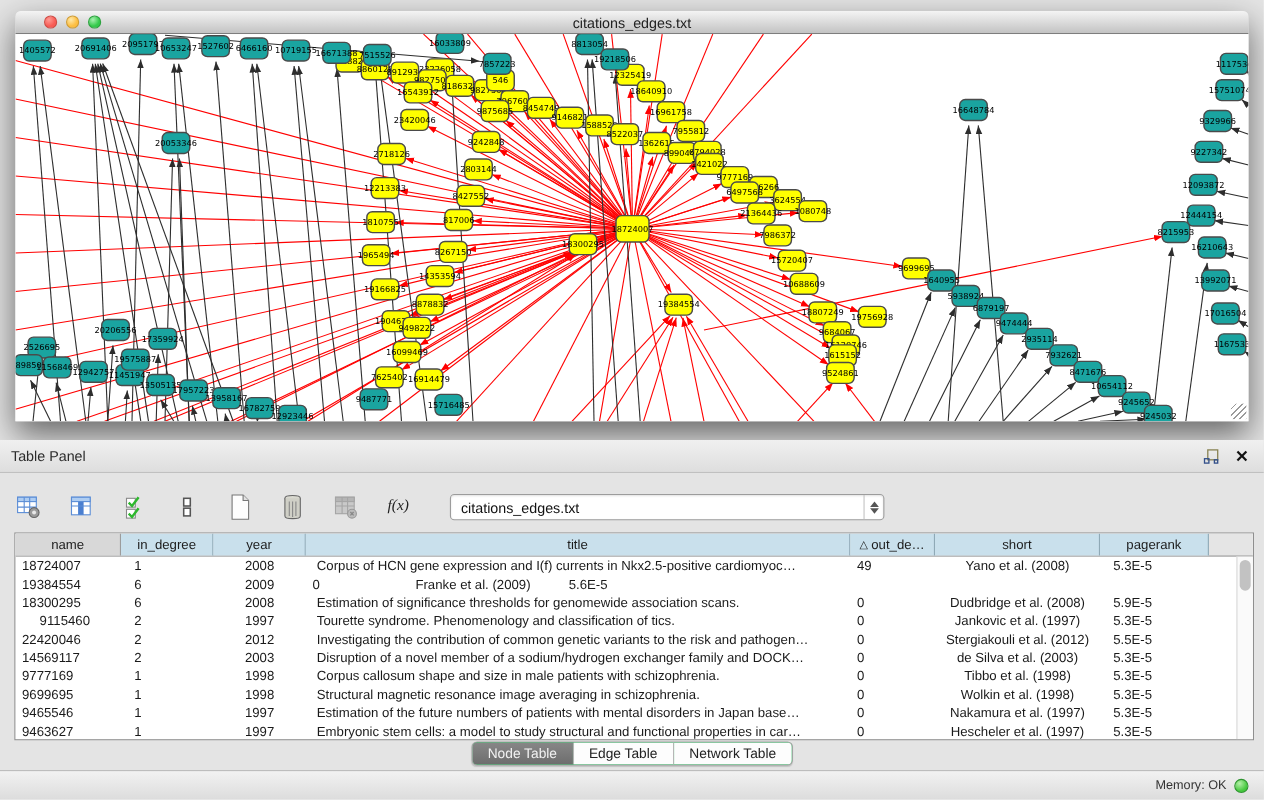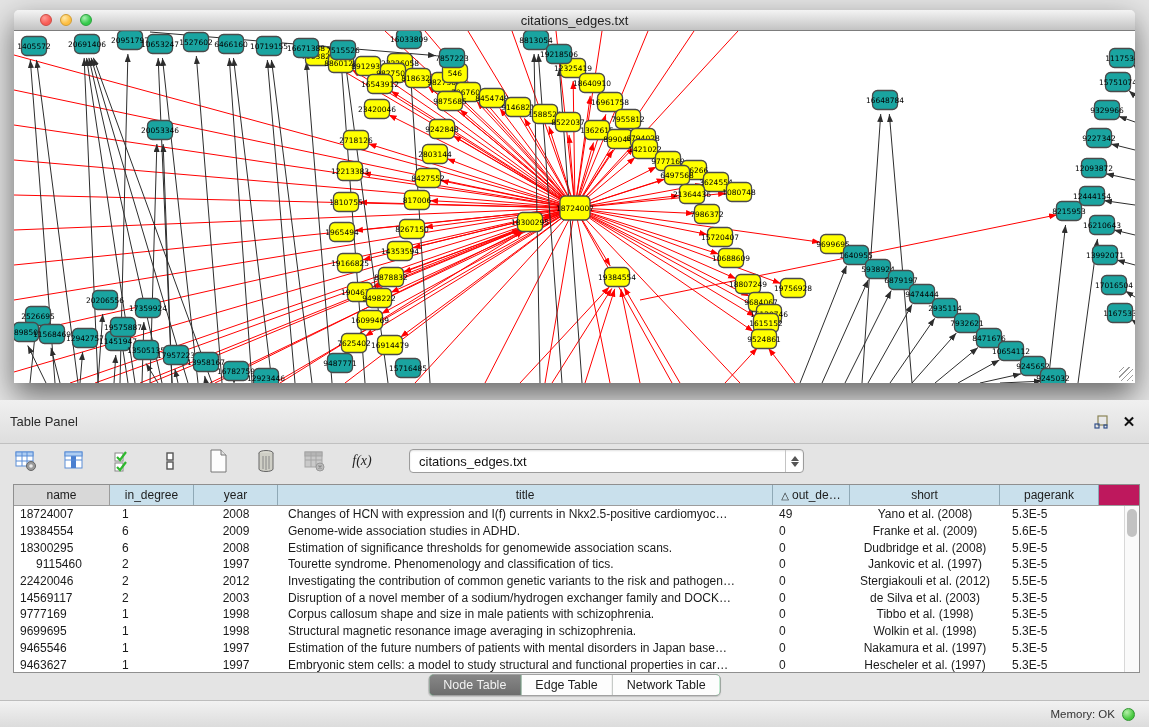--- a/index.html
+++ b/index.html
@@ -19,21 +19,21 @@
   .light.red   { background:radial-gradient(circle at 35% 30%,#ff9a94,#f85c55 60%); border:1px solid #ce4a43; }
   .light.yellow{ background:radial-gradient(circle at 35% 30%,#ffe9a8,#fdbe41 60%); border:1px solid #d09c32; }
   .light.green { background:radial-gradient(circle at 35% 30%,#a8f0b0,#35ca4b 60%); border:1px solid #2aa23d; }
   .canvas { position:absolute; left:0; top:21px; right:0; bottom:0; background:#fff; overflow:hidden; }
   .canvas svg { width:100%; height:100%; display:block; }
   .resize-grip { position:absolute; right:2px; bottom:2px; width:14px; height:14px;
     background:repeating-linear-gradient(135deg,transparent 0 3px,#9a9a9a 3px 4px); }
 
   
   .table-panel { position:absolute; left:0; top:400px; width:1149px; height:300px; background:#e4e4e4; }
-  .panel-header { height:44px; display:flex; align-items:center; padding:0 10px;
+  .panel-header { height:30px; display:flex; align-items:center; padding:0 10px;
     background:linear-gradient(#f0f0f0,#dedede); border-bottom:1px solid #c0c0c0;
     font-size:13px; color:#2b2b2b; }
   .panel-header .spacer { flex:1; }
   .hdr-btn { width:20px; height:20px; display:flex; align-items:center; justify-content:center; margin-left:8px; cursor:default; }
   .close-x { font-size:15px; font-weight:bold; color:#111; }
 
   .toolbar { position:absolute; left:13px; top:44px; right:10px; height:34px;
     display:flex; align-items:center; gap:22px; }
   .tb-icon { width:26px; height:26px; display:flex; align-items:center; justify-content:center; }
   .fx { font-family:"Liberation Serif",serif; font-style:italic; font-size:14px; color:#222; }
@@ -43,21 +43,21 @@
   .combo .val { flex:1; padding-left:9px; white-space:nowrap; overflow:hidden; }
   .combo .stepper { width:18px; align-self:stretch; border-left:1px solid #c4c4c4;
     display:flex; flex-direction:column; align-items:center; justify-content:center; gap:1px; }
   .tri-up   { width:0; height:0; border-left:4px solid transparent; border-right:4px solid transparent; border-bottom:5px solid #555; }
   .tri-down { width:0; height:0; border-left:4px solid transparent; border-right:4px solid transparent; border-top:5px solid #555; }
 
   
   .table-wrap { position:absolute; left:13px; top:84px; width:1127px; height:189px;
     background:#fff; border:1px solid #8f8f8f; overflow:hidden; }
   .trow { display:flex; height:16.7px; align-items:center; }
-  .trow.header { height:21px; background:#be185d; border-bottom:1px solid #9c9c9c; }
+  .trow.header { height:21px; background:#e5e5e5; border-bottom:1px solid #9c9c9c; }
   .hcell { height:100%; background:#c9e0ec; border-right:1px solid #8fa9b6;
     display:flex; align-items:center; justify-content:center;
     font-size:12px; color:#1d1d1d; overflow:hidden; white-space:nowrap; }
   .hcell.gray { background:#d8d8d8; border-right-color:#9c9c9c; }
   .cell { height:100%; display:flex; align-items:center; font-size:12px; color:#1a1a1a;
     overflow:hidden; white-space:nowrap; }
   .cell.center { justify-content:center; }
   .sort-tri { font-size:10px; margin-right:3px; color:#222; }
   .vscroll { position:absolute; right:0; top:21px; bottom:0; width:15px; background:#fafafa; border-left:1px solid #d8d8d8; }
   .vthumb { position:absolute; left:2px; top:3px; width:10px; height:28px; background:#c2c2c2; border-radius:5px; }
@@ -812,30 +812,29 @@
           <div class="hcell" style="width: 495px;">title</div>
           <div class="hcell" style="width: 77px;"><span class="sort-tri">△</span>out_de…</div>
           <div class="hcell" style="width: 150px;">short</div>
           <div class="hcell" style="width: 99px;">pagerank</div>
         </div>
       <div id="table-body">
           <div class="trow">
             <div class="cell" style="width: 96px; padding-left: 6px;">18724007</div>
             <div class="cell" style="width: 84px; padding-left: 12px;">1</div>
             <div class="cell center" style="width: 84px; padding-left: 0px;">2008</div>
-            <div class="cell" style="width: 495px; padding-left: 10px;">Changes of HCN with expression and I(f) currents in Nkx2.5-positive cardiomyoc…</div>
+            <div class="cell" style="width: 495px; padding-left: 10px;">Corpus of HCN gene expression and I(f) currents in Nkx2.5-positive cardiomyoc…</div>
             <div class="cell" style="width: 77px; padding-left: 6px;">49</div>
             <div class="cell center" style="width: 150px; padding-left: 0px;">Yano et al. (2008)</div>
             <div class="cell" style="width: 99px; padding-left: 12px;">5.3E-5</div>
           </div>
           <div class="trow">
             <div class="cell" style="width: 96px; padding-left: 6px;">19384554</div>
             <div class="cell" style="width: 84px; padding-left: 12px;">6</div>
             <div class="cell center" style="width: 84px; padding-left: 0px;">2009</div>
-            <div class="cell" style="width: 495px; padding-left: 10px;">Genome-wide association studies in ADHD.</div>
             <div class="cell" style="width: 77px; padding-left: 6px;">0</div>
             <div class="cell center" style="width: 150px; padding-left: 0px;">Franke et al. (2009)</div>
             <div class="cell" style="width: 99px; padding-left: 12px;">5.6E-5</div>
           </div>
           <div class="trow">
             <div class="cell" style="width: 96px; padding-left: 6px;">18300295</div>
             <div class="cell" style="width: 84px; padding-left: 12px;">6</div>
             <div class="cell center" style="width: 84px; padding-left: 0px;">2008</div>
             <div class="cell" style="width: 495px; padding-left: 10px;">Estimation of significance thresholds for genomewide association scans.</div>
             <div class="cell" style="width: 77px; padding-left: 6px;">0</div>

